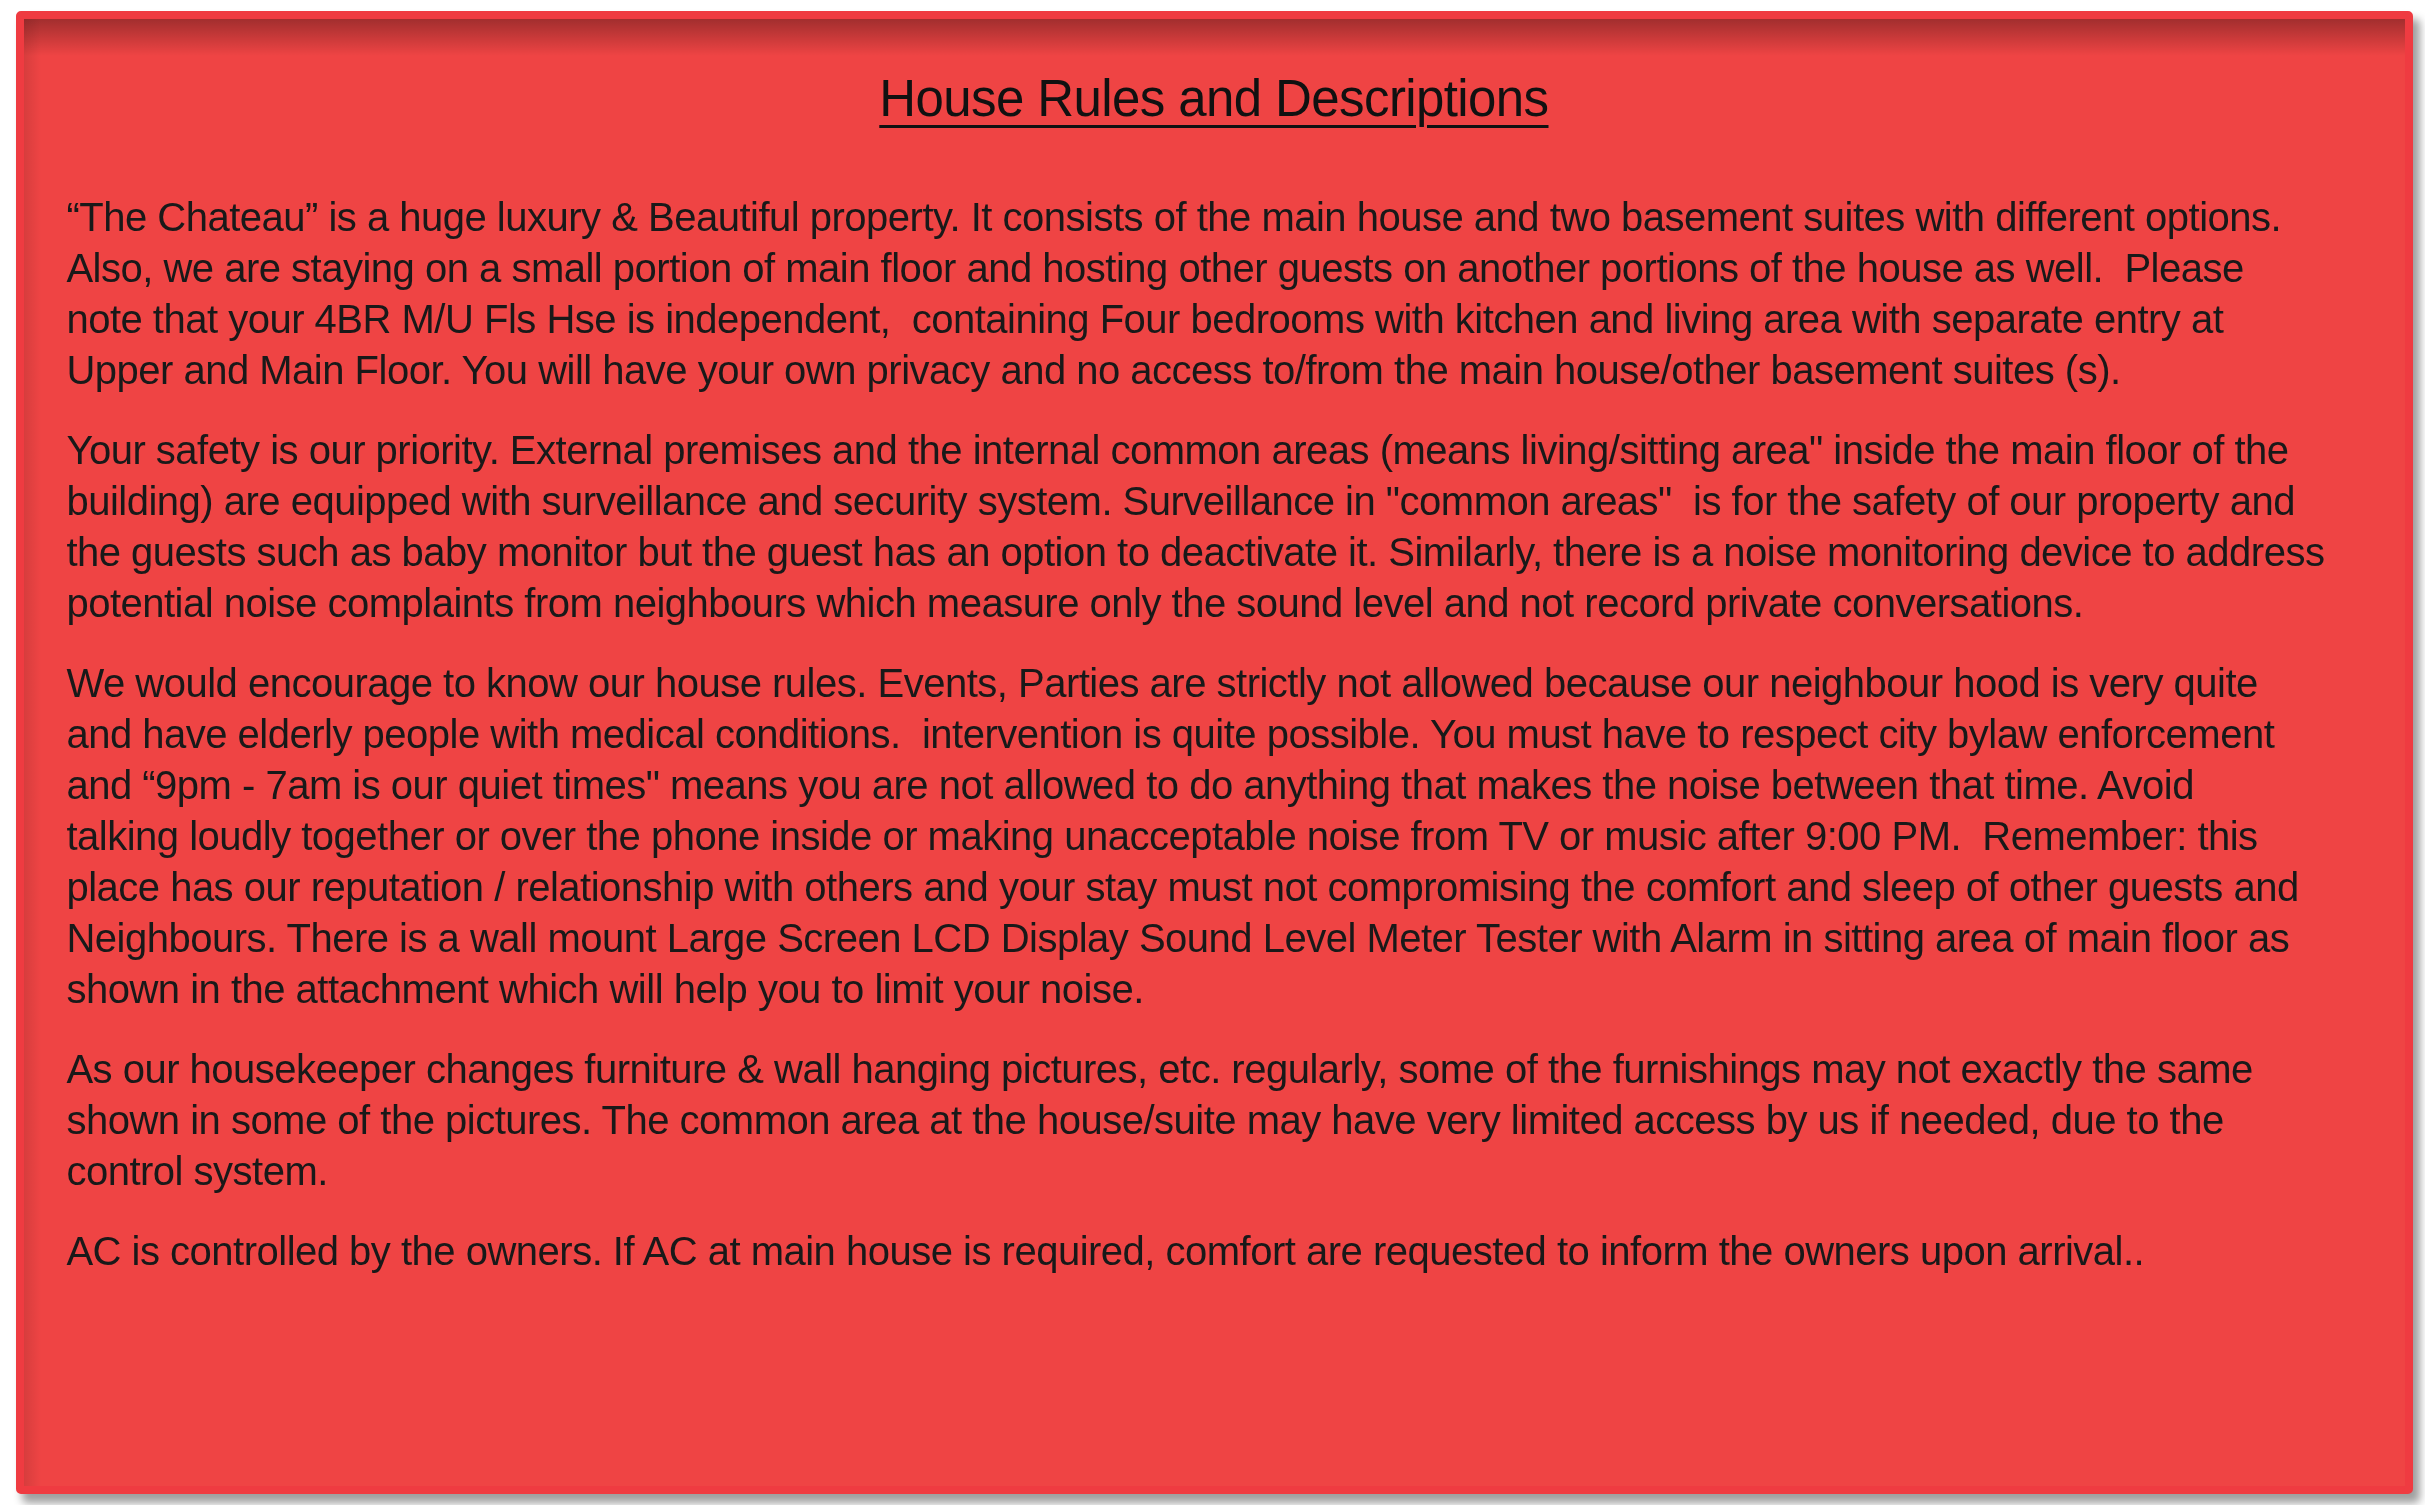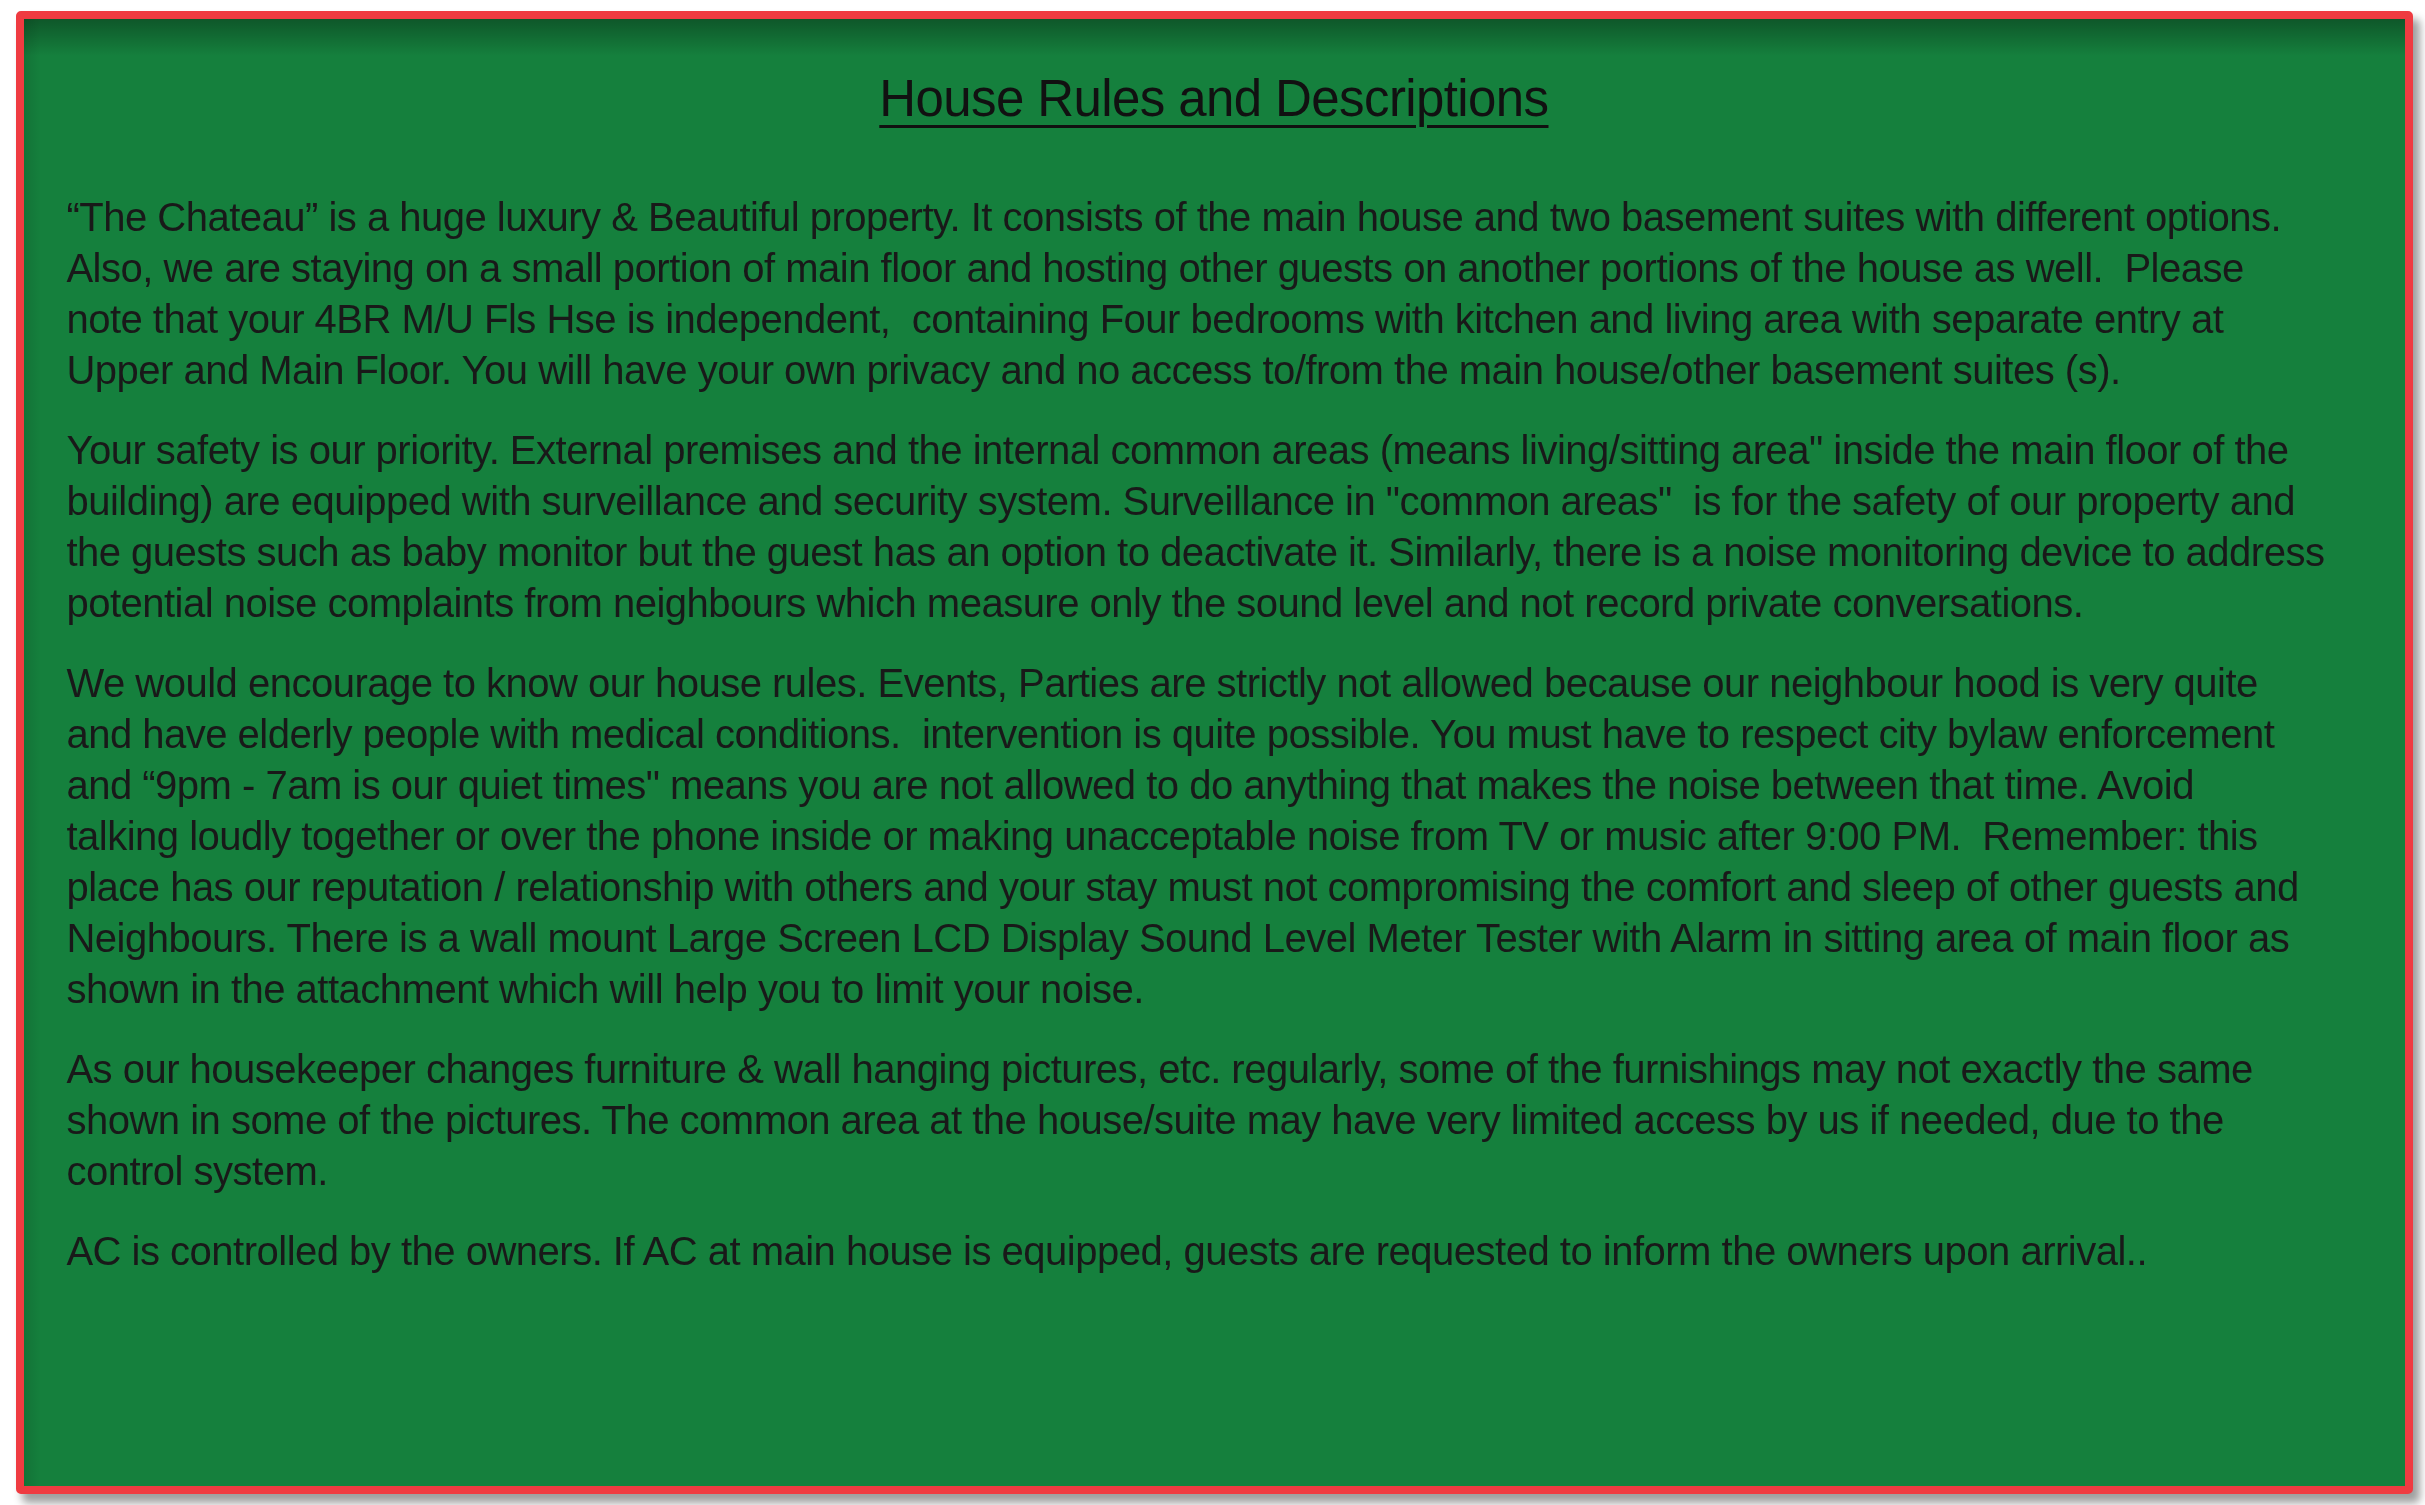--- a/index.html
+++ b/index.html
@@ -16,21 +16,21 @@
   }
   .frame {
     position: absolute;
     left: 16.4px;
     top: 11.4px;
     width: 2397px;
     height: 1483px;
     box-sizing: border-box;
     border: 8.8px solid #ef3b41;
     border-radius: 5px;
-    background: #15803d;
+    background: #ef4444;
     box-shadow: 6.3px 8.8px 8.8px rgba(0,0,0,0.38);
   }
   .top-shade {
     position: absolute;
     left: 0; right: 0; top: 0;
     height: 37px;
     background: linear-gradient(to bottom, rgba(0,0,0,0.32), rgba(0,0,0,0));
     pointer-events: none;
   }
   .left-shade {
@@ -87,16 +87,16 @@
     <p class="doc-par">We would encourage to know our house rules. Events, Parties are strictly not allowed because our neighbour hood is very quite
 and have elderly people with medical conditions.  intervention is quite possible. You must have to respect city bylaw enforcement
 and “9pm - 7am is our quiet times" means you are not allowed to do anything that makes the noise between that time. Avoid
 talking loudly together or over the phone inside or making unacceptable noise from TV or music after 9:00 PM.  Remember: this
 place has our reputation / relationship with others and your stay must not compromising the comfort and sleep of other guests and
 Neighbours. There is a wall mount Large Screen LCD Display Sound Level Meter Tester with Alarm in sitting area of main floor as
 shown in the attachment which will help you to limit your noise.</p>
     <p class="doc-par">As our housekeeper changes furniture &amp; wall hanging pictures, etc. regularly, some of the furnishings may not exactly the same
 shown in some of the pictures. The common area at the house/suite may have very limited access by us if needed, due to the
 control system.</p>
-    <p class="doc-par">AC is controlled by the owners. If AC at main house is equipped, guests are requested to inform the owners upon arrival..</p>
+    <p class="doc-par">AC is controlled by the owners. If AC at main house is required, comfort are requested to inform the owners upon arrival..</p>
   </div>
 </div>
 
 
 </body></html>

